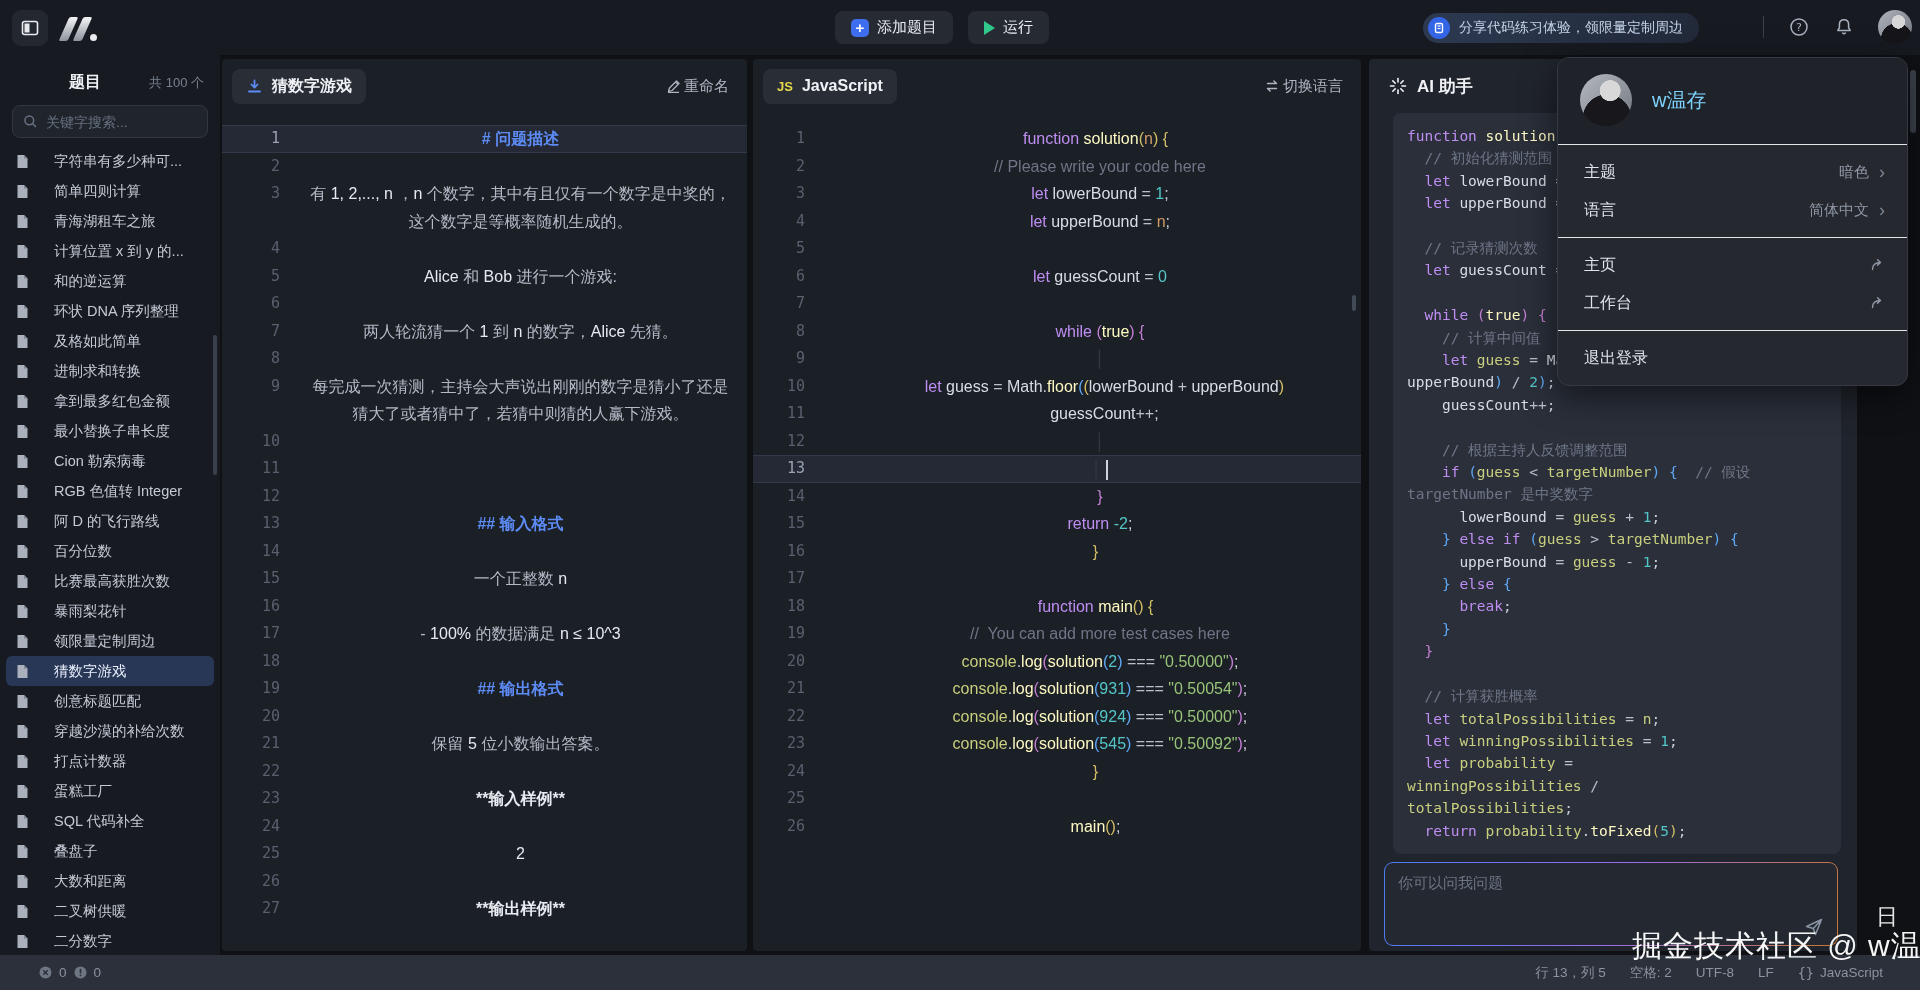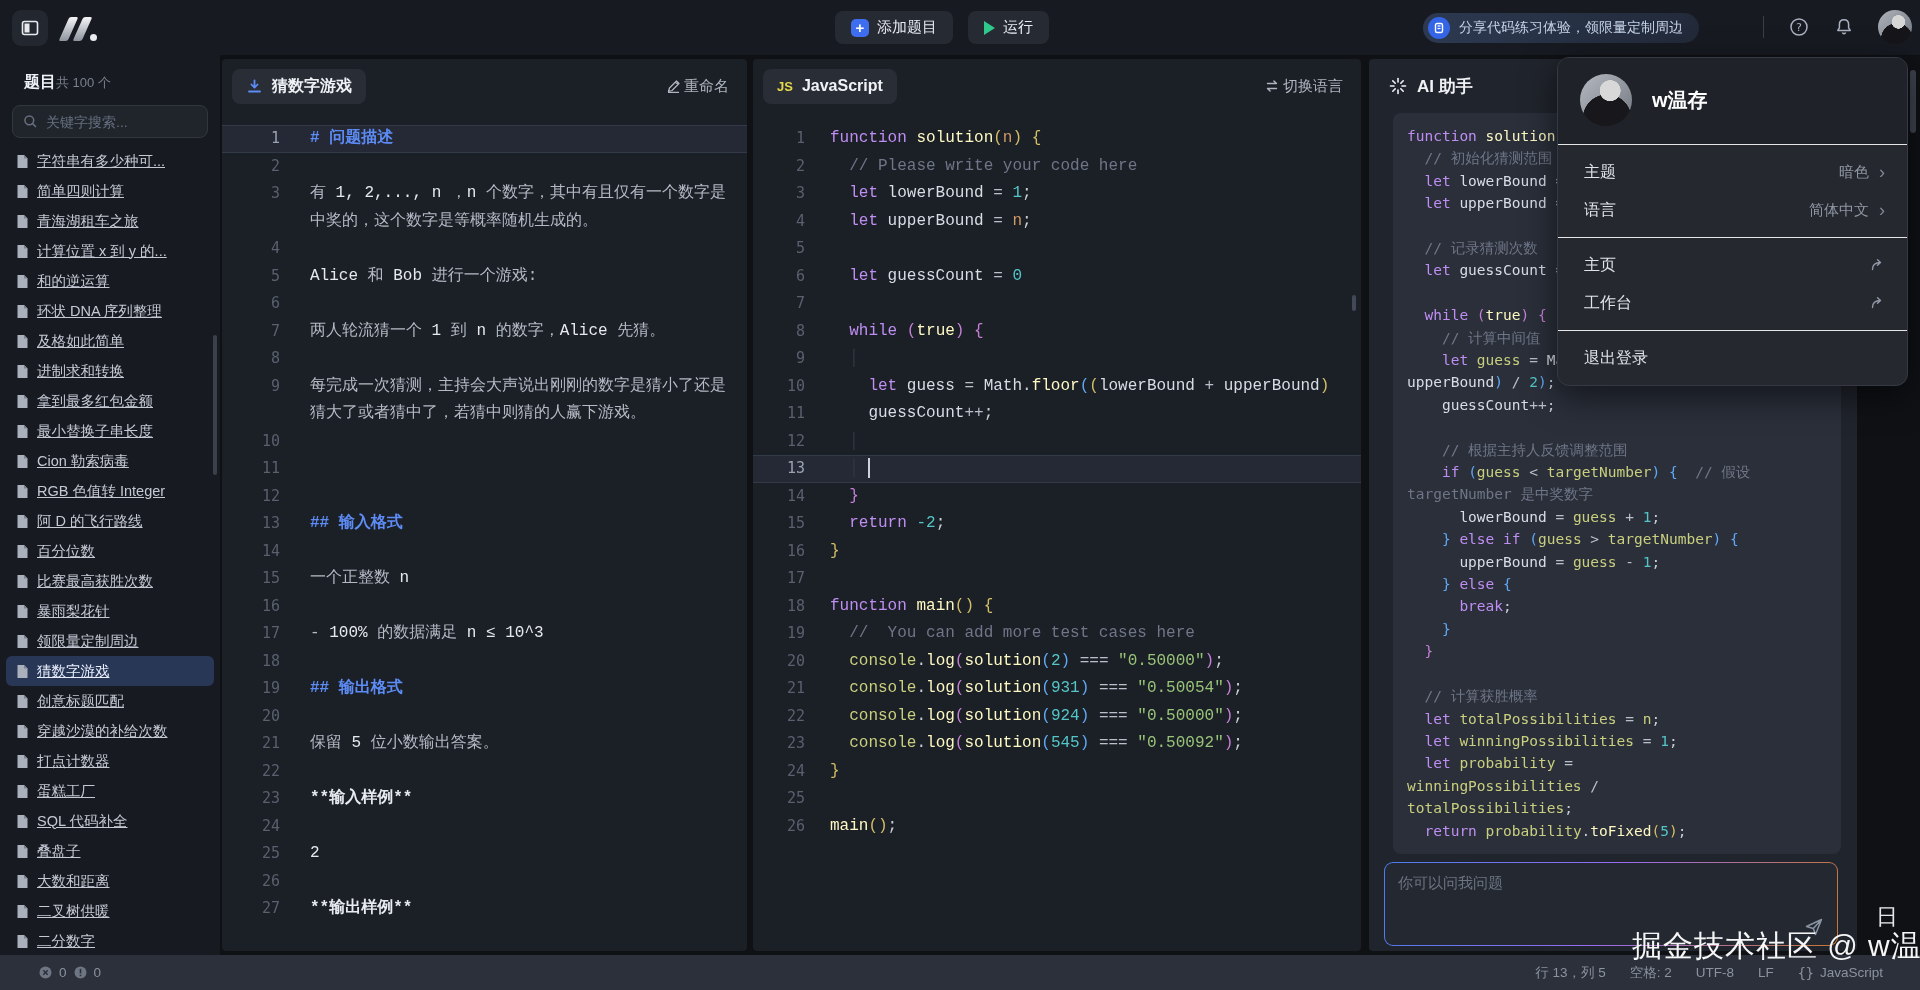--- a/index.html
+++ b/index.html
@@ -21,43 +21,43 @@
   .banner-ic { width:22px; height:22px; border-radius:50%; background:#3465e6; display:flex; align-items:center; justify-content:center; }
   .tb-div { position:absolute; left:1763px; top:16px; width:1px; height:22px; background:#3a3f49; }
   .tb-ico { position:absolute; top:17px; width:20px; height:20px; color:#aab2c0; }
   .tb-avatar { position:absolute; left:1878px; top:10px; width:34px; height:34px; border-radius:50%;
     background: radial-gradient(circle at 60% 35%, #d6d6d6 0 22%, rgba(0,0,0,0) 23%),
                 radial-gradient(circle at 55% 85%, #15151a 0 45%, rgba(0,0,0,0) 46%),
                 linear-gradient(135deg,#aeb3bb,#6f747e); }
 
   
   .sidebar { position:absolute; left:0; top:55px; width:220px; bottom:35px; background:#171a21; z-index:2; }
-  .sb-head { display:flex; justify-content:flex-start; align-items:baseline; padding:17px 16px 12px 24px; }
+  .sb-head { display:flex; justify-content:flex-end; align-items:baseline; padding:17px 16px 12px 24px;gap:48px; }
   .sb-title { font-size:16px; font-weight:bold; color:#eef1f5; }
   .sb-count { font-size:13px; color:#79818e; }
   .sb-search { margin:0 12px 8px 12px; height:33px; background:#20242b; border:1px solid #32373f; border-radius:8px; display:flex; align-items:center; gap:8px; padding:0 10px; }
   .sb-search input { background:transparent; border:none; outline:none; color:#c8cdd6; font-size:14px; width:150px; }
   .sb-search input::placeholder { color:#667080; }
   .sb-list { overflow:hidden; }
-  .sb-item { height:30px; display:flex; align-items:center; gap:8px; padding:0 10px 0 16px; font-size:14.5px; color:#c4cad4; white-space:nowrap; cursor:pointer;text-decoration:underline; }
+  .sb-item { height:30px; display:flex; align-items:center; gap:25px; padding:0 10px 0 16px; font-size:14.5px; color:#c4cad4; white-space:nowrap; cursor:pointer; }
   .sb-item .lbl { overflow:hidden; text-overflow:ellipsis; }
   .sb-item.sel { background:#293757; border-radius:6px; margin:0 6px; padding-left:10px; color:#e8eefc; }
   .sb-scroll { position:absolute; left:213px; top:280px; width:4px; height:140px; background:#3b414c; border-radius:2px; }
 
   
   .panel { position:absolute; top:59px; bottom:39px; background:#1b1f26; border-radius:4px; z-index:1; overflow:hidden; }
   .p-head { height:54px; display:flex; align-items:center; justify-content:space-between; padding:0 18px 0 10px; }
   .chip { background:#282d36; border-radius:8px; height:35px; display:flex; align-items:center; gap:9px; padding:0 14px; cursor:pointer; }
   .chip .t { font-size:16px; font-weight:bold; color:#f0f2f6; }
   .ghost-btn { display:flex; align-items:center; gap:3px; color:#aeb6c2; font-size:15px; cursor:pointer; }
 
   
   .eline { display:flex; min-height:27.5px; line-height:27.5px; font-size:16px; }
   .eline .lnum { width:58px; text-align:right; padding-right:0; flex:none; color:#59606e; font-size:15px; font-family:"DejaVu Sans Mono",monospace; }
-  .eline .lcontent { margin-left:30px; font-family:Liberation Mono, monospace; flex:1; }
+  .eline .lcontent { margin-left:30px; font-family:Liberation Sans, sans-serif; flex:1;text-align:center; }
   .eline.hl { background:rgba(120,140,185,.10); box-shadow:inset 0 1px 0 rgba(140,160,200,.14), inset 0 -1px 0 rgba(140,160,200,.14); }
   .eline.hl .lnum { color:#9aa3b2; }
   #problem-lines .lcontent { white-space:pre-wrap; padding-right:16px; }
   #code-lines .lnum { width:52px; }
   #code-lines .lcontent { margin-left:25px; white-space:pre; overflow:hidden; }
   .cursor { display:inline-block; width:2px; height:20px; background:#ccd3e0; vertical-align:middle; }
 
   
   .t-kw{color:#bf8ef2;} .t-fn{color:#fef9c3;} .t-vr{color:#d8dce5;} .t-or{color:#d19a66;}
   .t-wm{color:#c9cf7e;} .t-nm{color:#54c6c8;} .t-st{color:#98c379;} .t-cm{color:#6e7687;}
@@ -81,21 +81,21 @@
   
   .edge-scroll { position:absolute; left:1910px; top:70px; width:6px; height:63px; background:#3d434e; border-radius:3px; z-index:3; }
 
   
   .dropdown { position:absolute; left:1557px; top:57px; width:351px; background:#25282f; border:1px solid #343943; border-radius:12px; box-shadow:0 10px 34px rgba(0,0,0,.55); z-index:50; overflow:hidden; }
   .dd-head { display:flex; align-items:center; gap:20px; padding:16px 24px 18px 22px; background:#1f2228; }
   .dd-avatar { width:52px; height:52px; border-radius:50%;
     background: radial-gradient(circle at 58% 32%, #d8d8d8 0 22%, rgba(0,0,0,0) 23%),
                 radial-gradient(circle at 52% 86%, #17171c 0 46%, rgba(0,0,0,0) 47%),
                 linear-gradient(135deg,#b5bac2,#72777f); }
-  .dd-name { font-size:20px; font-weight:bold; color:#ffffff; }
+  .dd-name { font-size:20px; font-weight:normal; color:#7dd3fc; }
   .dd-sec { border-top:1px solid #e5e5e5; padding:8px 0; }
   .dd-row { height:38px; display:flex; align-items:center; justify-content:space-between; padding:0 22px 0 26px; font-size:16px; color:#dfe3ea; cursor:pointer; }
   .dd-val { display:flex; align-items:center; gap:10px; color:#8f97a4; font-size:15px; }
   .chev { font-size:18px; color:#7f8794; line-height:1; }
   .dd-link-ic { color:#8f97a4; }
 
   
   .statusbar { position:absolute; left:0; bottom:0; width:1920px; height:35px; background:#2b303a; z-index:6; display:flex; align-items:center; font-size:13.5px; color:#8b93a0; }
   .st-left { display:flex; align-items:center; gap:6px; margin-left:38px; }
   .st-right { position:absolute; right:37px; display:flex; align-items:center; gap:24px; }

